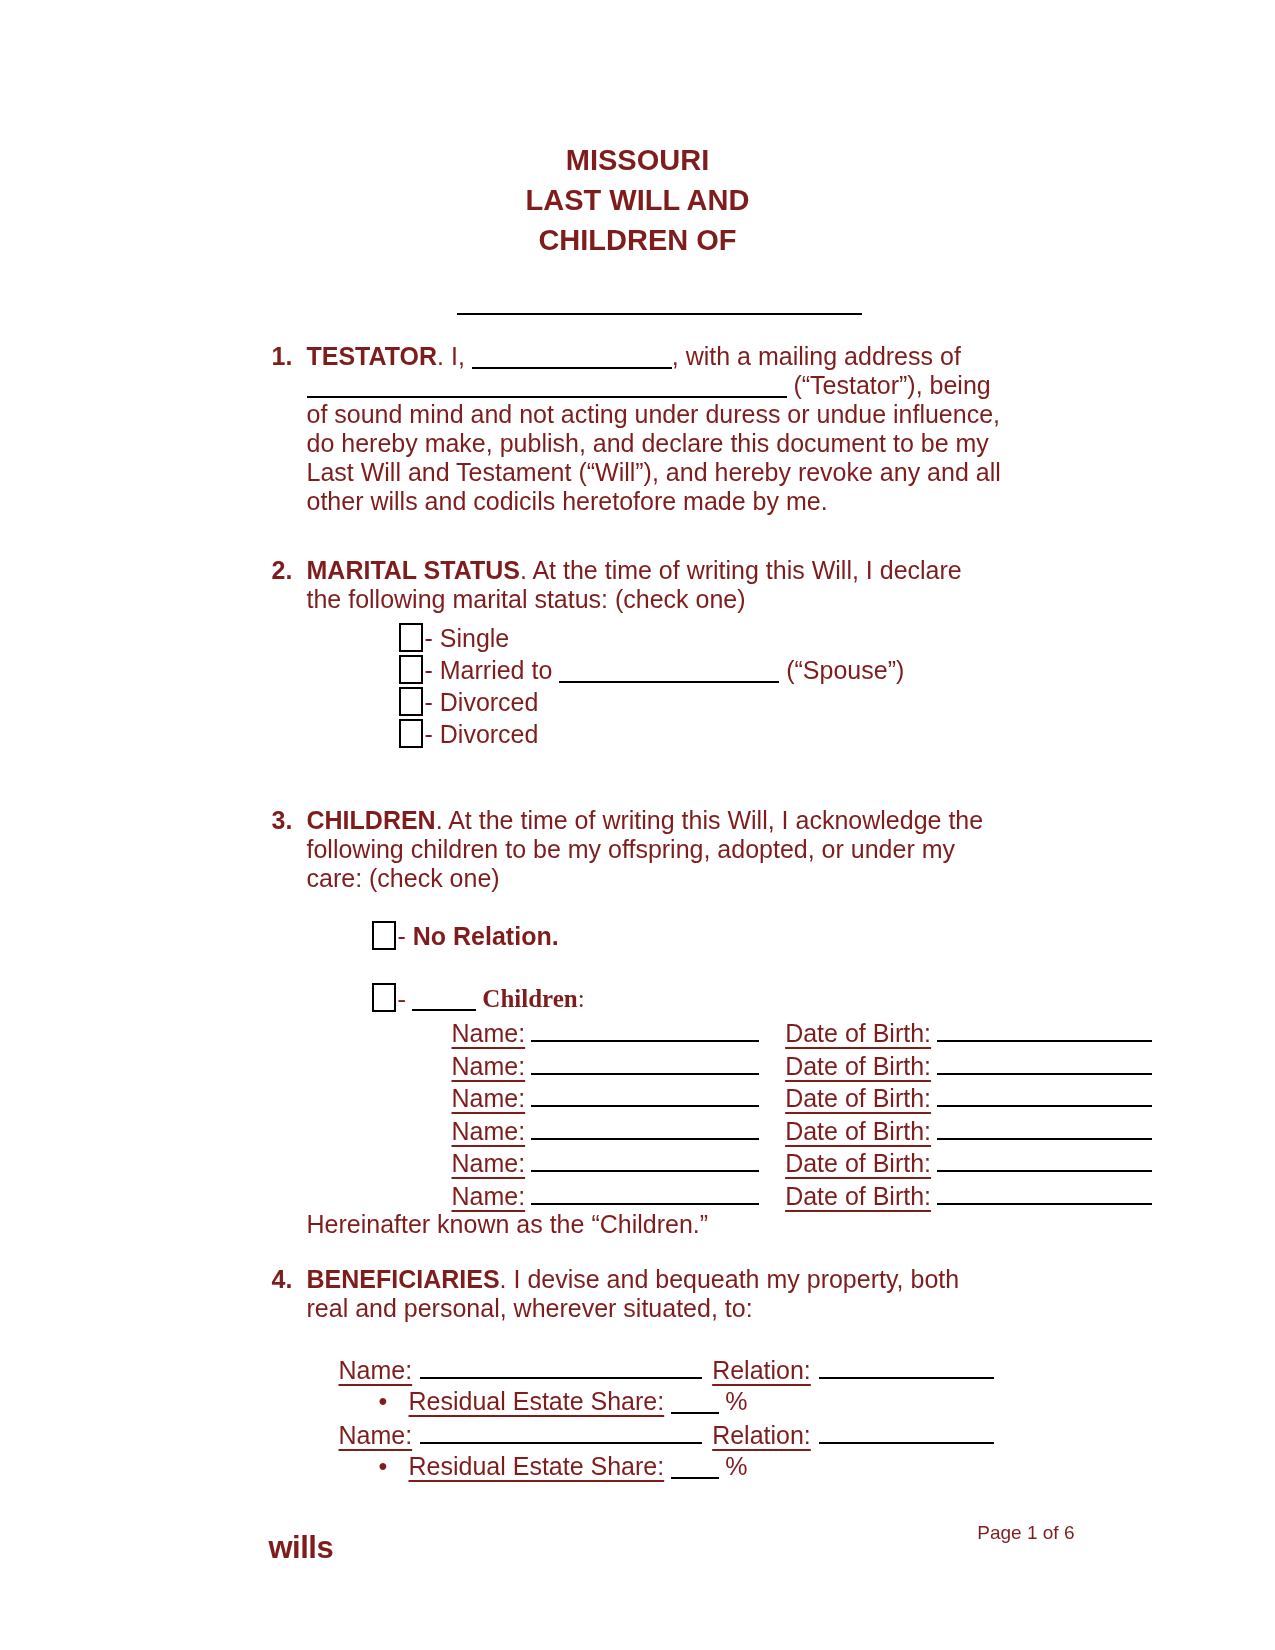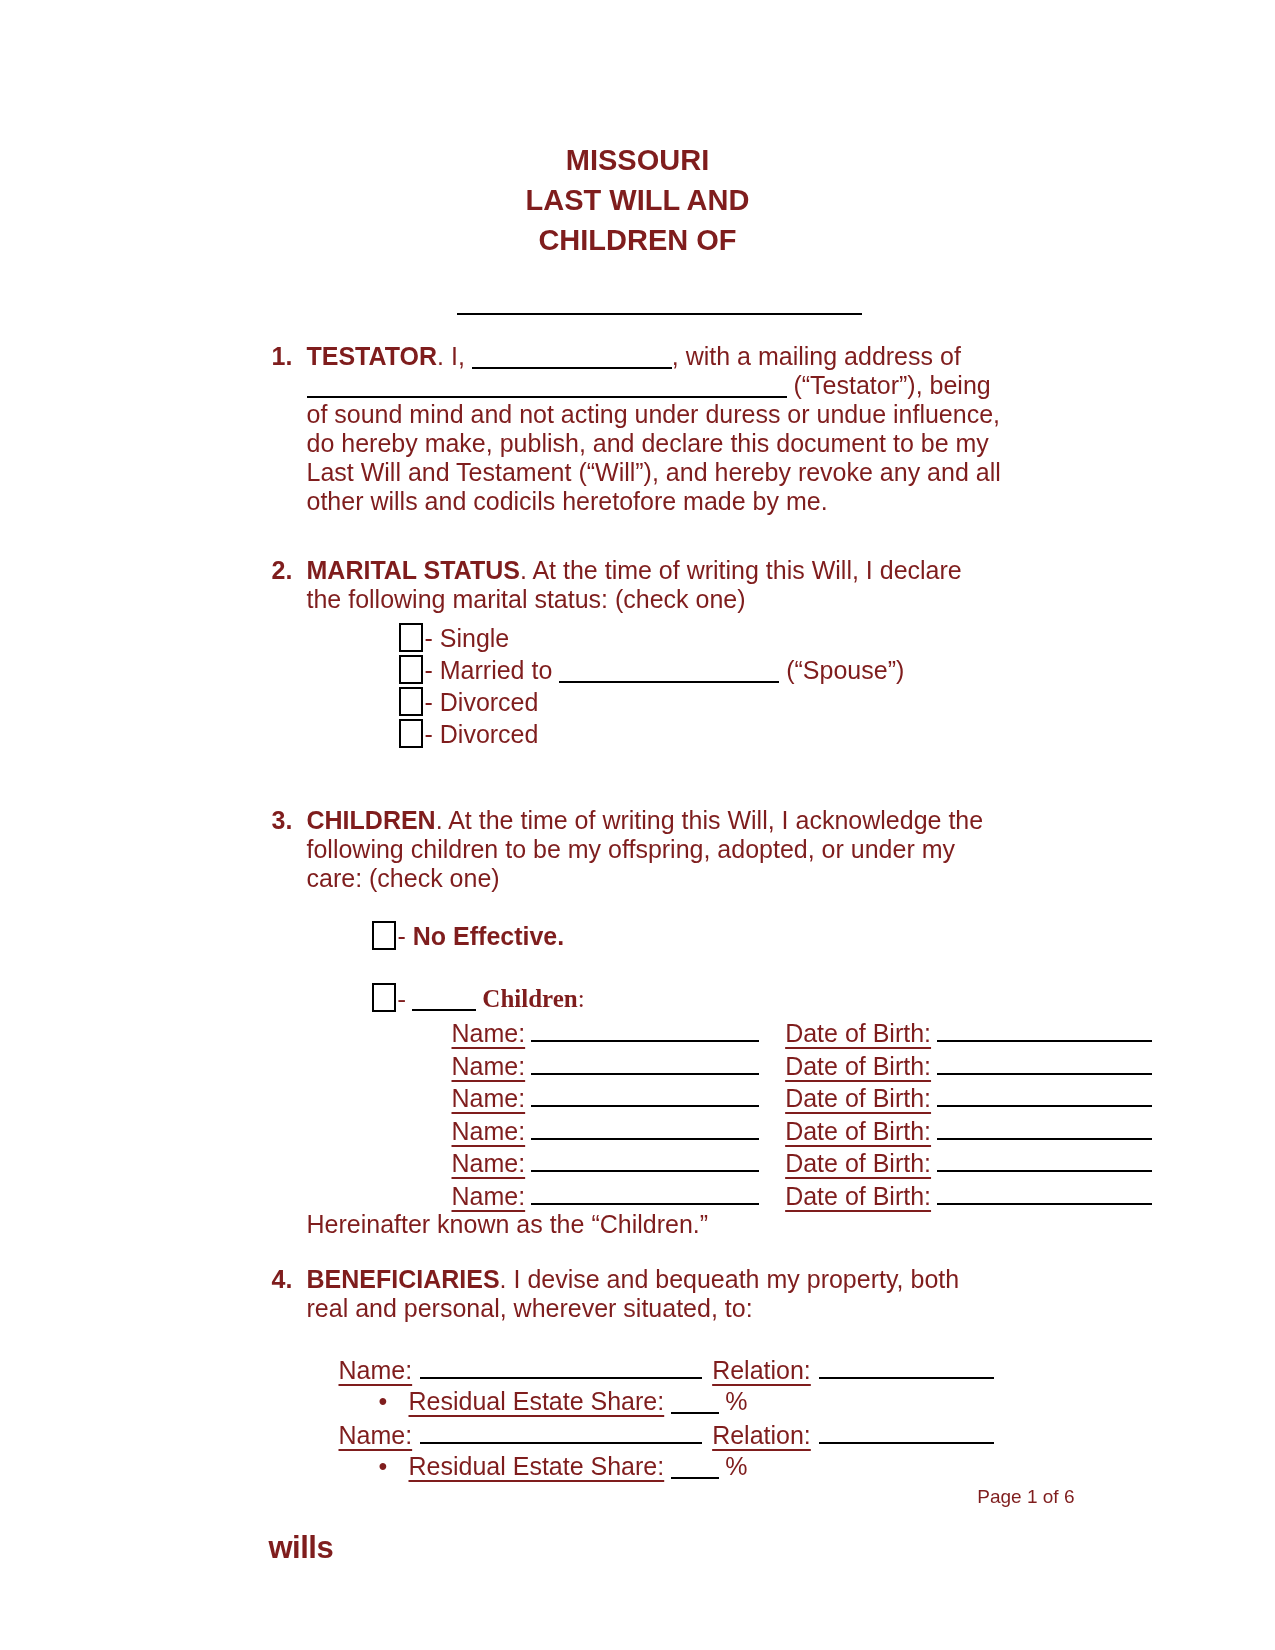--- a/index.html
+++ b/index.html
@@ -85,21 +85,21 @@
     position: absolute;
     left: 180px;
     top: 1530px;
     font-size: 31px;
     font-weight: bold;
     letter-spacing: -0.5px;
   }
   .footer-page {
     position: absolute;
     right: 112px;
-    top: 1486px;
+    top: 1522px;
     font-size: 19px;
   }
   b { font-weight: bold; }
 </style>
 </head>
 <body>
 
 <div class="page">
 
   <div class="doc-title">
@@ -133,21 +133,21 @@
         <span class="checkbox"></span><span>- Divorced</span>
       </div>
     </div>
   </div>
 
   <div class="section sec-3">
     <span class="num">3.</span>
     <span style="font-weight:bold;">CHILDREN</span><span>. At the time of writing this Will, I acknowledge the following children to be my offspring, adopted, or under my care: (check one)</span>
 
     <div class="cb-single-row">
-      <span class="checkbox"></span><span>- </span><b>No Effective.</b>
+      <span class="checkbox"></span><span>- </span><b>No Relation.</b>
     </div>
 
     <div class="cb-single-row" style="margin-top:31px;font-family:Liberation Serif, serif;">
       <span class="checkbox"></span><span>- </span><span class="blank w64"></span> <b>Children</b><span>:</span>
     </div>
 
     <div class="child-table">
       <div class="child-row">
         <span class="ul">Name:</span>
         <span class="blank name-blank"></span>

